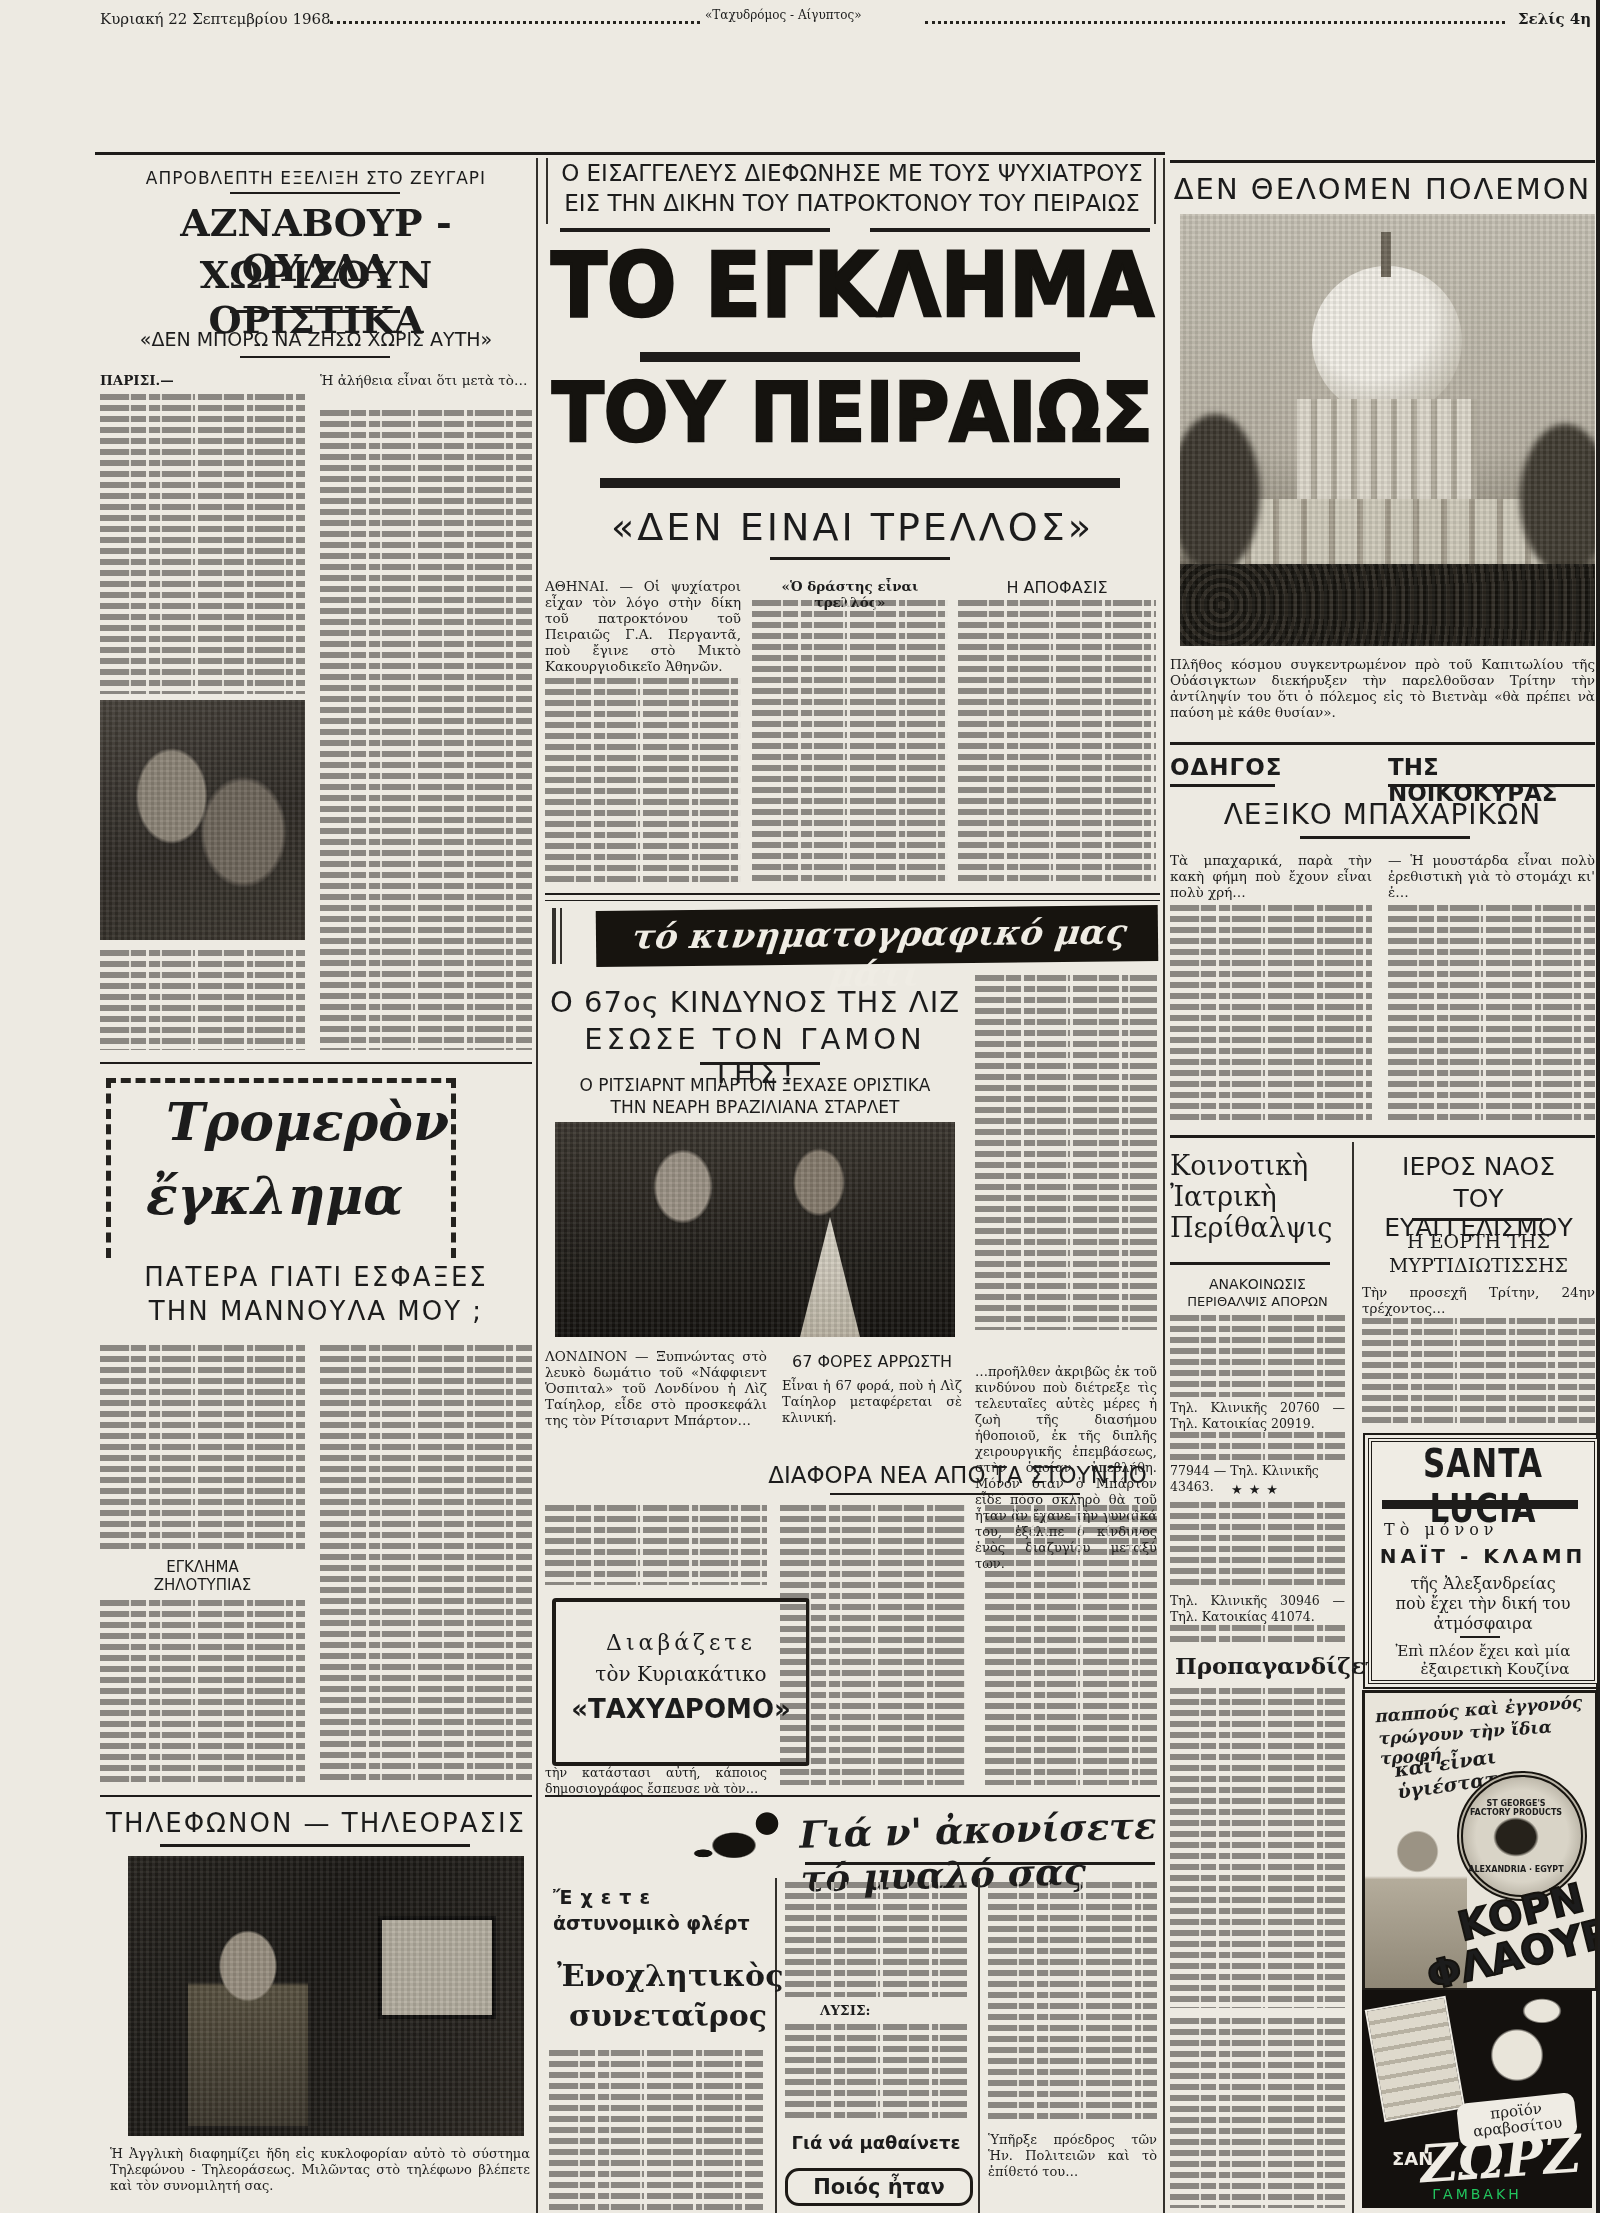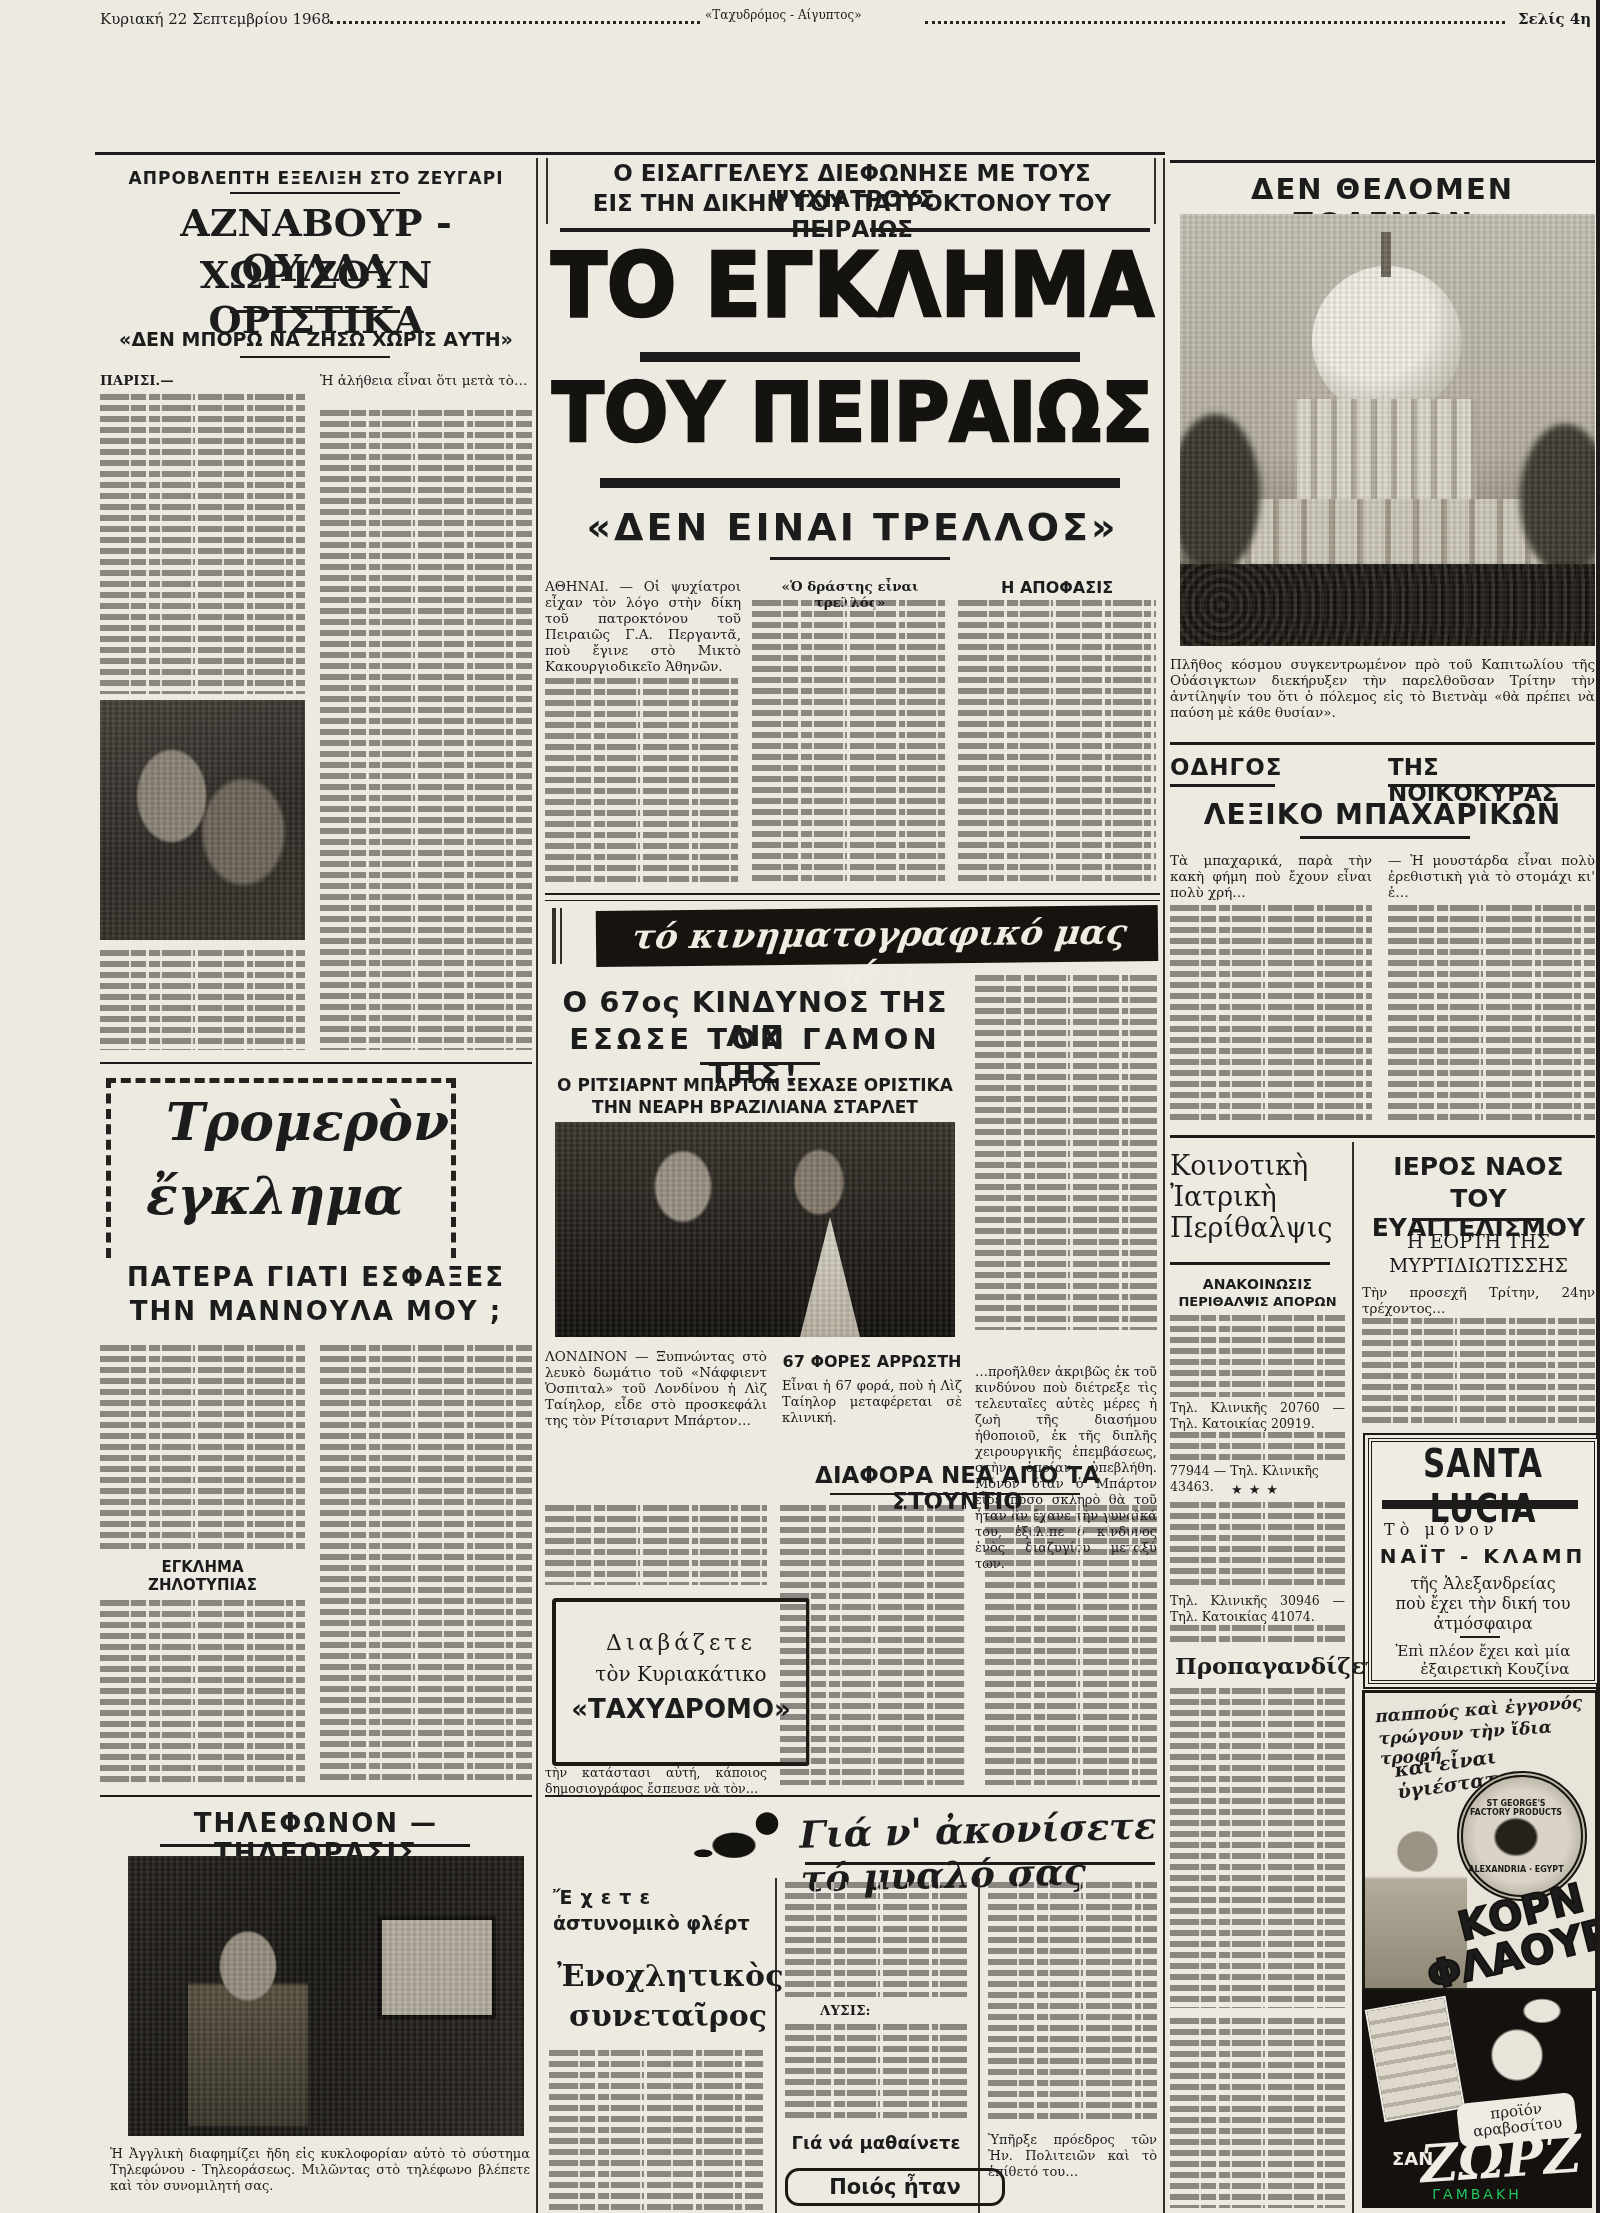--- a/index.html
+++ b/index.html
@@ -14,21 +14,21 @@
   .vrule{position:absolute;background:#33302c;width:2px;}
   .dotted{position:absolute;border-top:3px dotted #26241f;height:0;}
   
   .st{position:absolute;opacity:.8;filter:blur(.3px);
       background-image:
         repeating-linear-gradient(90deg, rgba(237,234,226,0) 0 46px, rgba(237,234,226,.95) 46px 49px),
         repeating-linear-gradient(90deg, rgba(237,234,226,0) 0 29px, rgba(237,234,226,.85) 29px 31px),
         repeating-linear-gradient(180deg, rgba(32,30,26,.6) 0 6px, rgba(237,234,226,0) 6px 11px);}
   .lead{font-size:13.5px;line-height:16px;}
   .cap{font-size:13px;line-height:16px;}
-  .crosshead{font-family:"DejaVu Sans",sans-serif;font-weight:bold;text-align:center;}
+  .crosshead{font-family:"DejaVu Sans",sans-serif;font-weight:normal;text-align:center;}
   .photo{position:absolute;overflow:hidden;}
   .grain{position:absolute;inset:0;background-image:
       repeating-linear-gradient(90deg, rgba(255,255,255,.05) 0 3px, rgba(0,0,0,.06) 3px 6px),
       repeating-linear-gradient(180deg, rgba(255,255,255,.04) 0 2px, rgba(0,0,0,.05) 2px 5px);}
   .bigline{font-family:"DejaVu Sans",sans-serif;font-weight:bold;-webkit-text-stroke:2.5px #15130f;
            color:#15130f;text-align:center;transform:scaleY(1.08);}
   .script{font-style:italic;font-family:"DejaVu Serif",serif;font-weight:bold;}
 </style>
 </head>
 <body>
@@ -170,21 +170,21 @@
     <div class="abs b sans" style="left:8px;top:6px;font-size:19px;letter-spacing:8px;">Ἔχετε</div>
     <div class="abs b sans" style="left:8px;top:32px;font-size:19px;">ἀστυνομικὸ φλέρτ</div>
     <div class="abs b" style="left:12px;top:78px;font-size:30px;font-family:'DejaVu Serif',serif;">Ἐνοχλητικὸς</div>
     <div class="abs b" style="left:24px;top:118px;font-size:30px;font-family:'DejaVu Serif',serif;">συνεταῖρος</div>
     <div class="st" style="left:4px;top:170px;width:214px;height:160px;"></div>
   </div>
   <div class="st" style="left:785px;top:1882px;width:182px;height:115px;"></div>
   <div class="abs b lead" style="left:820px;top:2002px;">ΛΥΣΙΣ:</div>
   <div class="st" style="left:785px;top:2024px;width:182px;height:98px;"></div>
   <div class="abs b sans ctr" style="left:785px;top:2132px;width:182px;font-size:18px;">Γιά νά μαθαίνετε</div>
-  <div class="abs b sans ctr" style="left:785px;top:2168px;width:182px;font-size:21px;border:3px solid #1d1a16;border-radius:14px;padding:4px 16px;">Ποιός ἦταν</div>
+  <div class="abs b sans ctr" style="left:785px;top:2168px;width:182px;font-size:21px;border:3px solid #1d1a16;border-radius:14px;padding:4px 0;">Ποιός ἦταν</div>
   <div class="st" style="left:988px;top:1882px;width:169px;height:240px;"></div>
   <div class="abs cap jus" style="left:988px;top:2132px;width:169px;">Ὑπῆρξε πρόεδρος τῶν Ἡν. Πολιτειῶν καὶ τὸ ἐπίθετό του…</div>
 
   <div class="abs crosshead" style="left:1170px;top:172px;width:425px;font-size:29px;letter-spacing:2px;">ΔΕΝ ΘΕΛΟΜΕΝ ΠΟΛΕΜΟΝ</div>
   <div class="photo" style="left:1180px;top:214px;width:415px;height:432px;background:linear-gradient(180deg,#c7c2b5 0%, #b6b0a2 55%, #8d8778 78%, #4a443a 86%, #221f1a 100%);">
     <div class="abs" style="left:132px;top:52px;width:150px;height:150px;border-radius:50%;background:radial-gradient(circle at 40% 35%, #f2efe7 0 45%, #c9c4b6 75%, #a39d8d 100%);"></div>
     <div class="abs" style="left:201px;top:18px;width:10px;height:45px;background:#6e675a;"></div>
     <div class="abs" style="left:117px;top:185px;width:180px;height:115px;background:repeating-linear-gradient(90deg,#ddd8cb 0 14px,#b2ac9d 14px 20px);"></div>
     <div class="abs" style="left:15px;top:285px;width:385px;height:70px;background:repeating-linear-gradient(90deg,#cfcaba 0 22px,#a49d8d 22px 28px);"></div>
     <div class="abs" style="left:-10px;top:200px;width:90px;height:160px;border-radius:50%;background:#3d382f;filter:blur(3px);"></div>

